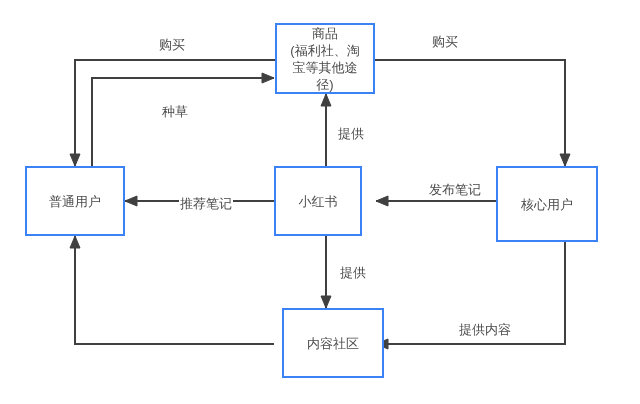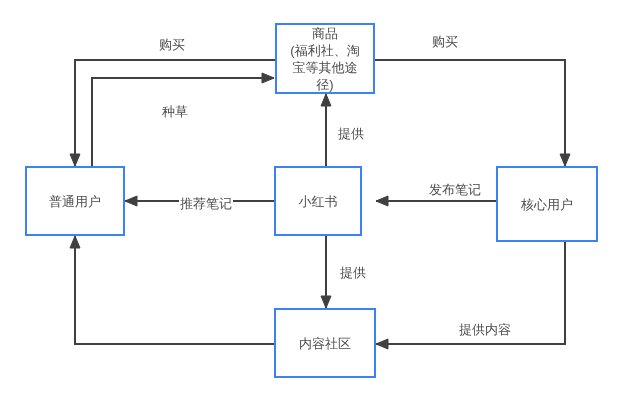--- a/index.html
+++ b/index.html
@@ -71,21 +71,21 @@
 (福利社、淘
 宝等其他途
 径)</div>
 
   <div class="node" style="left:25px; top:166px; width:100px; height:70px;text-align:center;">普通用户</div>
 
   <div class="node" style="left:274px; top:166px; width:88px; height:70px;">小红书</div>
 
   <div class="node" style="left:496px; top:166px; width:102px; height:76px;">核心用户</div>
 
-  <div class="node" style="left:274px; top:308px; width:102px; height:70px;">内容社区</div>
+  <div class="node" style="left:282px; top:308px; width:102px; height:70px;">内容社区</div>
 
   <div class="edge-label" style="left:172px; top:45px;">购买</div>
 
   <div class="edge-label" style="left:175px; top:112px;">种草</div>
 
   <div class="edge-label" style="left:445px; top:42px;">购买</div>
 
   <div class="edge-label" style="left:351px; top:134px;">提供</div>
 
   <div class="edge-label" style="left:206px; top:204px;">推荐笔记</div>

